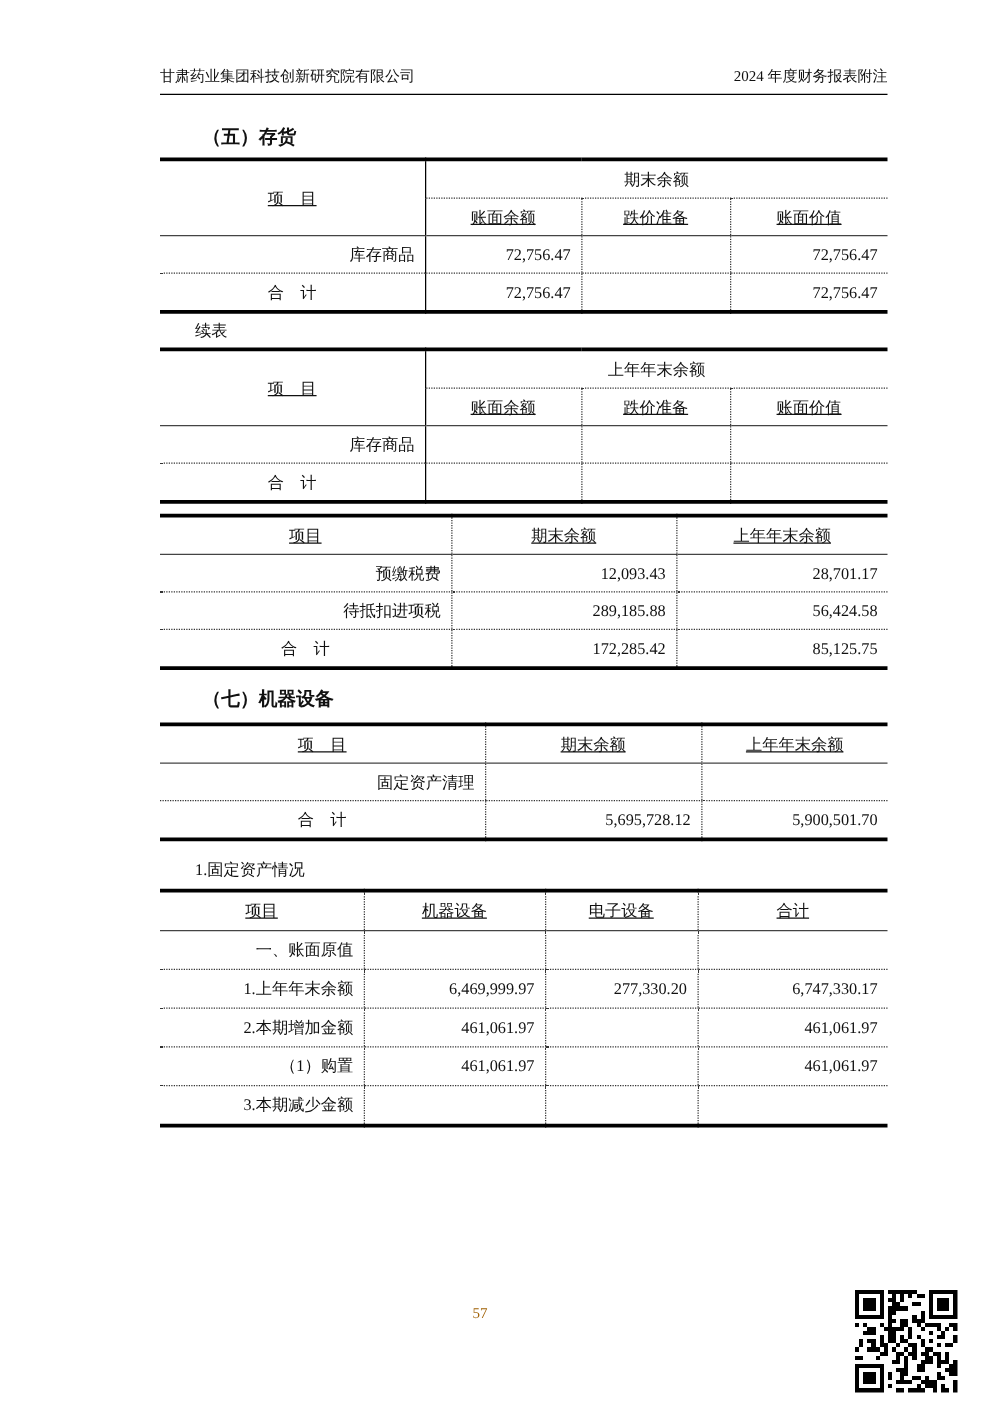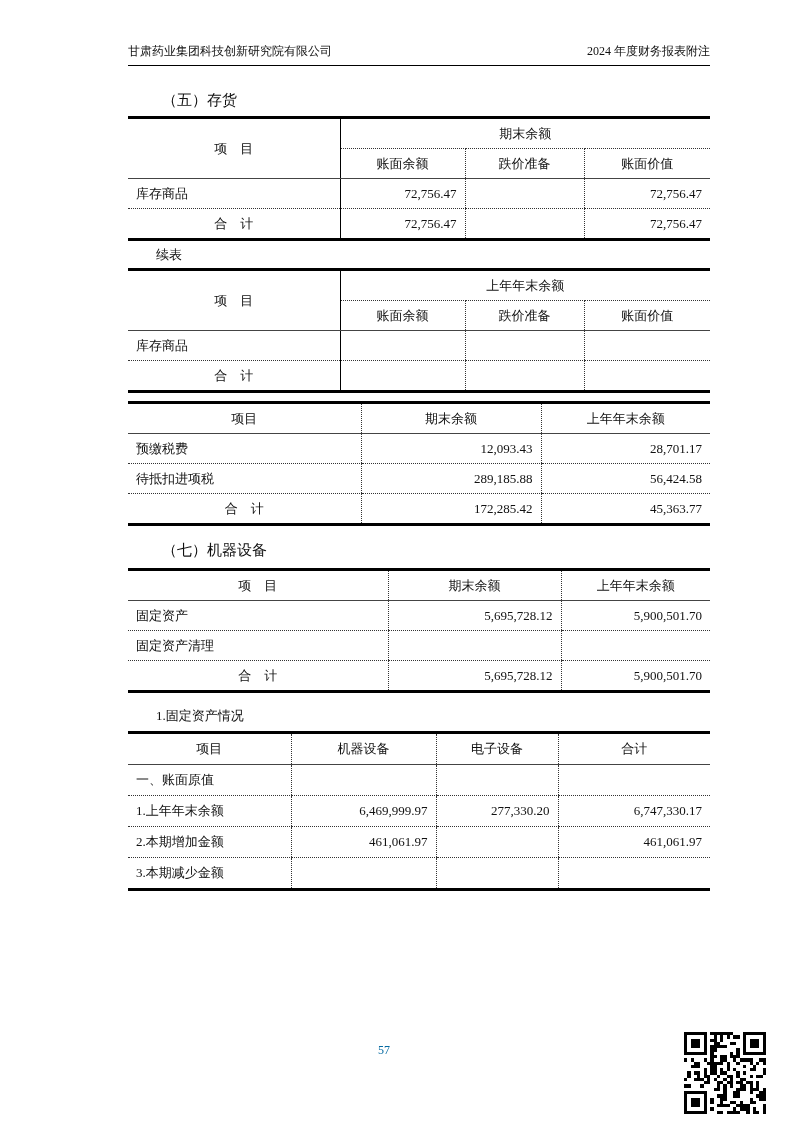--- a/index.html
+++ b/index.html
@@ -1,47 +1,47 @@
 <!DOCTYPE html>
 <html><head>
 <meta charset="utf-8">
 <style>
   html,body{margin:0;padding:0;background:#ffffff;}
   .page{position:relative;width:794px;height:1123px;background:#ffffff;overflow:hidden;
         font-family:"Liberation Serif","DejaVu Serif",serif;color:#111;}
   .content{position:absolute;left:128px;top:0;width:582px;}
   .page-header{display:flex;justify-content:space-between;align-items:flex-start;
-        padding-top:28px;padding-bottom:6px;border-bottom:1.5px solid #000;
-        font-size:12px;line-height:15px;margin-top:16px;}
-  .h1{margin-top:24px;margin-left:34px;font-size:15px;font-weight:normal;line-height:20px;}
+        padding-top:54px;padding-bottom:6px;border-bottom:1.5px solid #000;
+        font-size:12px;line-height:15px;}
+  .h1{margin-top:24px;margin-left:34px;font-size:15px;font-weight:bold;line-height:20px;}
   .h6{margin-top:20px;}
   .h7{margin-top:14px;}
   .sub{margin-top:12px;margin-left:28px;font-size:13px;line-height:18px;}
   .cont{margin-top:5px;}
   .sub1{margin-top:14px;}
   table.t{border-collapse:collapse;table-layout:fixed;width:582px;
         border-top:3px solid #000;border-bottom:3px solid #000;}
   .t th,.t td{font-weight:normal;font-size:13px;padding:0 8px;height:29px;overflow:hidden;white-space:nowrap;}
   .t1{margin-top:6px;}
   .t2{margin-top:4px;}
   .t3{margin-top:8px;}
   .t4{margin-top:8px;}
   .t5{margin-top:6px;}
   .t5 th,.t5 td{height:30px;}
   .grp{height:26px;}
   .c{text-align:center;}
-  .l{text-align:left;padding-left:6px;}
+  .l{text-align:right;padding-left:6px;}
   .r{text-align:right;}
   .vs{border-left:1px solid #000;}
   .vd{border-left:1px dotted #333;}
   .hb{border-bottom:1px dotted #333;}
-  .hs{border-bottom:1px solid #444;}
+  .hs{border-bottom:1px solid #444;text-decoration:underline;}
   .bold{font-weight:bold;}
   .page-number{position:absolute;left:0;top:1043px;width:768px;text-align:center;
-        font-size:12px;color:#0369a1;font-family:Liberation Serif, serif;}
+        font-size:12px;color:#a16207;font-family:Liberation Serif, serif;}
   .qr{position:absolute;left:684px;top:1032px;width:82px;height:82px;}
   .qr svg{display:block;width:82px;height:82px;shape-rendering:crispEdges;}
 </style>
 </head>
 <body>
 
 <div class="page">
   <div class="content">
 
     <div class="page-header">
@@ -136,43 +136,38 @@
         <td class="r vd hb">28,701.17</td>
       </tr>
       <tr>
         <td class="l hb">待抵扣进项税</td>
         <td class="r vd hb">289,185.88</td>
         <td class="r vd hb">56,424.58</td>
       </tr>
       <tr>
         <td class="c bold">合　计</td>
         <td class="r vd bold">172,285.42</td>
-        <td class="r vd bold">45,363.77</td>
+        <td class="r vd bold">85,125.75</td>
       </tr>
     </tbody>
       </table>
 
     <div class="h1 h7">（七）机器设备</div>
 
     <table class="t t4">
       <colgroup>
           <col style="width:260px">
           <col style="width:173px">
           <col style="width:149px">
         </colgroup>
       <tbody>
           <tr>
         <th class="c hs">项　目</th>
         <th class="c vd hs">期末余额</th>
         <th class="c vd hs">上年年末余额</th>
-      </tr>
-      <tr>
-        <td class="l hb">固定资产</td>
-        <td class="r vd hb">5,695,728.12</td>
-        <td class="r vd hb">5,900,501.70</td>
       </tr>
       <tr>
         <td class="l hb">固定资产清理</td>
         <td class="r vd hb"></td>
         <td class="r vd hb"></td>
       </tr>
       <tr>
         <td class="c bold">合　计</td>
         <td class="r vd bold">5,695,728.12</td>
         <td class="r vd bold">5,900,501.70</td>
@@ -203,20 +198,26 @@
         <td class="r vd hb"></td>
       </tr>
       <tr>
         <td class="l hb">1.上年年末余额</td>
         <td class="r vd hb">6,469,999.97</td>
         <td class="r vd hb">277,330.20</td>
         <td class="r vd hb">6,747,330.17</td>
       </tr>
       <tr>
         <td class="l hb">2.本期增加金额</td>
+        <td class="r vd hb">461,061.97</td>
+        <td class="r vd hb"></td>
+        <td class="r vd hb">461,061.97</td>
+      </tr>
+      <tr>
+        <td class="l hb">（1）购置</td>
         <td class="r vd hb">461,061.97</td>
         <td class="r vd hb"></td>
         <td class="r vd hb">461,061.97</td>
       </tr>
       <tr>
         <td class="l">3.本期减少金额</td>
         <td class="r vd"></td>
         <td class="r vd"></td>
         <td class="r vd"></td>
       </tr>

